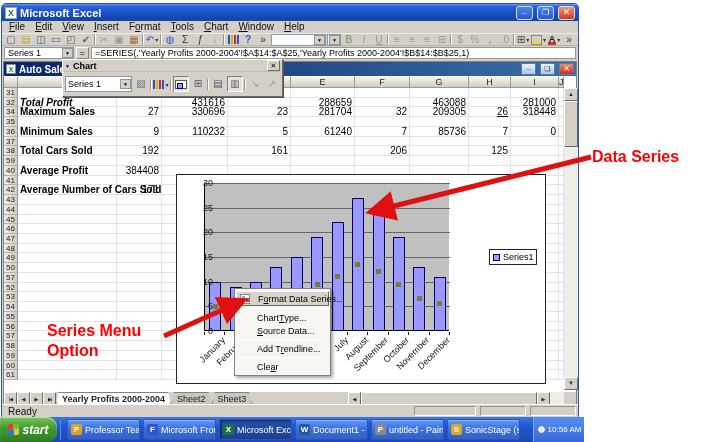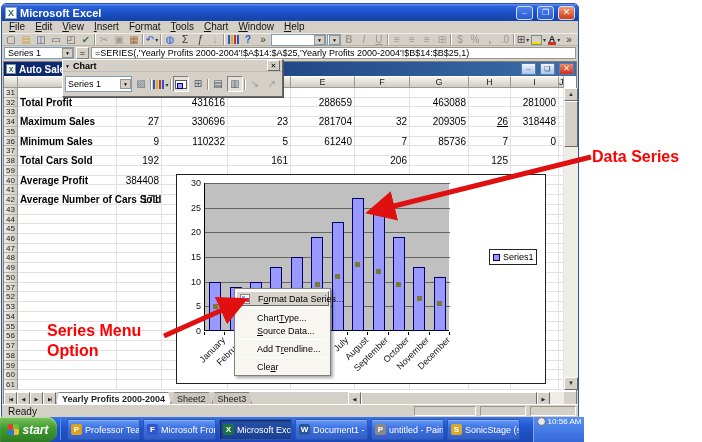--- a/index.html
+++ b/index.html
@@ -77,21 +77,21 @@
 #charttb .title{height:12px;display:flex;align-items:center;font-size:9px;font-weight:bold;padding:0 2px;gap:3px;border-bottom:1px solid #c0bcb0}
 #charttb .title .sp{flex:1}
 .xbtn{width:13px;height:11px;background:#d4d0c8;border:1px solid #fff;border-right-color:#6a6a6a;border-bottom-color:#6a6a6a;font-size:7px;text-align:center;line-height:9px}
 #charttb .btns{height:24px;display:flex;align-items:center;gap:1px;padding:0 2px}
 #charttb .combo{width:78px;height:16px}
 #charttb .ic{height:16px;min-width:16px}
 
 #chart{left:176px;top:174px;width:370px;height:210px;background:#fff;border:1px solid #222;z-index:5}
 #plot{position:absolute;left:27px;top:8px;width:245px;height:148px;border-left:1px solid #000;border-bottom:1px solid #000}
 .gline{position:absolute;left:0;width:245px;height:1px;background:#666}
-.ylab{position:absolute;width:24px;text-align:right;font-size:9px;color:#111;left:0}
+.ylab{position:absolute;width:24px;text-align:right;font-size:9px;color:#111;left:12px}
 .bar{position:absolute;border:1px solid #000066}
 .mk{position:absolute;width:5px;height:5px}
 .tick{position:absolute;width:1px;height:3px;background:#000;top:157px}
 .xlab{position:absolute;width:80px;text-align:right;font-size:9px;color:#111;transform:rotate(-45deg);transform-origin:100% 0%;white-space:nowrap}
 #legend{position:absolute;left:312px;top:74px;width:48px;height:16px;border:1px solid #222;background:#fff;display:flex;align-items:center;padding-left:3px;gap:3px;font-size:9px}
 #legmark{width:7px;height:7px;border:1px solid #000066}
 
 #ctxmenu{left:234px;top:288px;width:97px;background:#f7f6f1;border:1px solid #808080;box-shadow:2px 2px 3px rgba(0,0,0,.35);padding:2px 1px;z-index:30}
 .mi{height:13px;display:flex;align-items:center;font-size:9px;padding-left:21px;position:relative;color:#000;white-space:nowrap}
 .mi.hl{height:15px;background:#d7d3cb;border:1px solid;border-color:#fff #6a6a6a #6a6a6a #fff}
@@ -100,21 +100,21 @@
 .mi-icon::before{content:"";position:absolute;left:5px;top:3px;width:3px;height:4px;background:#c04040}
 .msep{height:1px;background:#9a9a9a;border-bottom:1px solid #fff;margin:2px 3px}
 
 #taskbar{left:0;top:417px;width:584px;height:25px;background:linear-gradient(#3a77e8,#2055cf 40%,#1c48b4);display:flex;align-items:center;z-index:40}
 #startbtn{width:57px;height:25px;border-radius:0 10px 10px 0;background:linear-gradient(#7ec45e,#3f9c30 45%,#2e7c22);display:flex;align-items:center;justify-content:center;gap:3px;color:#fff;font-size:12px;font-weight:bold;font-style:italic;box-shadow:inset 0 1px 1px #b8e8a0;flex:none}
 .flag{width:11px;height:11px;border-radius:2px;background:conic-gradient(#68c03c 0 25%,#f0c030 0 50%,#2a78e8 0 75%,#e83c2c 0)}
 #qlsep{width:3px;height:21px;border-left:1px solid #5c8ef0;margin:0 4px 0 3px}
 .task{height:21px;border-radius:2px;background:linear-gradient(#639af8,#3d6fe0 45%,#3260c8);border:1px solid #2c55b8;box-shadow:inset 0 1px 0 #8ab2fa;color:#fff;font-size:9px;display:flex;align-items:center;gap:3px;padding:0 3px;width:73px;white-space:nowrap;overflow:hidden;margin-right:3px;flex:none}
 .task.active{background:linear-gradient(#2450a8,#1c4090);box-shadow:inset 1px 1px 2px rgba(0,0,0,.55)}
 .ticon{width:11px;height:11px;border-radius:2px;font-size:8px;font-weight:bold;color:#fff;text-align:center;line-height:11px;flex:none}
-#tray{position:absolute;left:533px;top:0;width:51px;height:25px;background:linear-gradient(#5690f4,#3668d8);border-left:1px solid #7fa8f8;display:flex;align-items:flex-start;justify-content:center;gap:2px;color:#fff;font-size:8px}
+#tray{position:absolute;left:533px;top:0;width:51px;height:25px;background:linear-gradient(#5690f4,#3668d8);border-left:1px solid #7fa8f8;display:flex;align-items:center;justify-content:center;gap:2px;color:#fff;font-size:8px}
 .clockicon{width:9px;height:9px;border-radius:50%;background:#e8e8e8;border:1px solid #667}
 
 .redtext{color:#ff0000;font-weight:bold;font-size:16px;z-index:61;line-height:20px}
 #arrows{left:0;top:0;width:702px;height:442px;z-index:60;pointer-events:none}
 </style>
 </head>
 <body>
 
 <div class="abs" id="win">
   <div class="abs" id="titlebar">
@@ -295,42 +295,29 @@
           <span class="cell" style="width: 63px;"></span>
           <span class="cell" style="width: 64px;"></span>
           <span class="cell" style="width: 55px;"></span>
           <span class="cell" style="width: 59px;"></span>
           <span class="cell" style="width: 42px;"></span>
           <span class="cell" style="width: 48px;"></span>
           <span class="cell" style="width: 5px;"></span>
         </div>
         <div class="row">
           <span class="rn">32</span>
-          <span class="cell lbl" style="width: 99px;">Total Profit</span>
+          <span class="cell lbl" style="width: 99px; font-style: italic;">Total Profit</span>
           <span class="cell" style="width: 45px;"></span>
           <span class="cell" style="width: 66px;">431616</span>
           <span class="cell" style="width: 63px;"></span>
           <span class="cell" style="width: 64px;">288659</span>
           <span class="cell" style="width: 55px;"></span>
           <span class="cell" style="width: 59px;">463088</span>
           <span class="cell" style="width: 42px;"></span>
           <span class="cell" style="width: 48px;">281000</span>
-          <span class="cell" style="width: 5px;"></span>
-        </div>
-        <div class="row">
-          <span class="rn">33</span>
-          <span class="cell lbl" style="width: 99px;"></span>
-          <span class="cell" style="width: 45px;"></span>
-          <span class="cell" style="width: 66px;"></span>
-          <span class="cell" style="width: 63px;"></span>
-          <span class="cell" style="width: 64px;"></span>
-          <span class="cell" style="width: 55px;"></span>
-          <span class="cell" style="width: 59px;"></span>
-          <span class="cell" style="width: 42px;"></span>
-          <span class="cell" style="width: 48px;"></span>
           <span class="cell" style="width: 5px;"></span>
         </div>
         <div class="row">
           <span class="rn">34</span>
           <span class="cell lbl" style="width: 99px;">Maximum Sales</span>
           <span class="cell" style="width: 45px;">27</span>
           <span class="cell" style="width: 66px;">330696</span>
           <span class="cell" style="width: 63px;">23</span>
           <span class="cell" style="width: 64px;">281704</span>
           <span class="cell" style="width: 55px;">32</span>

